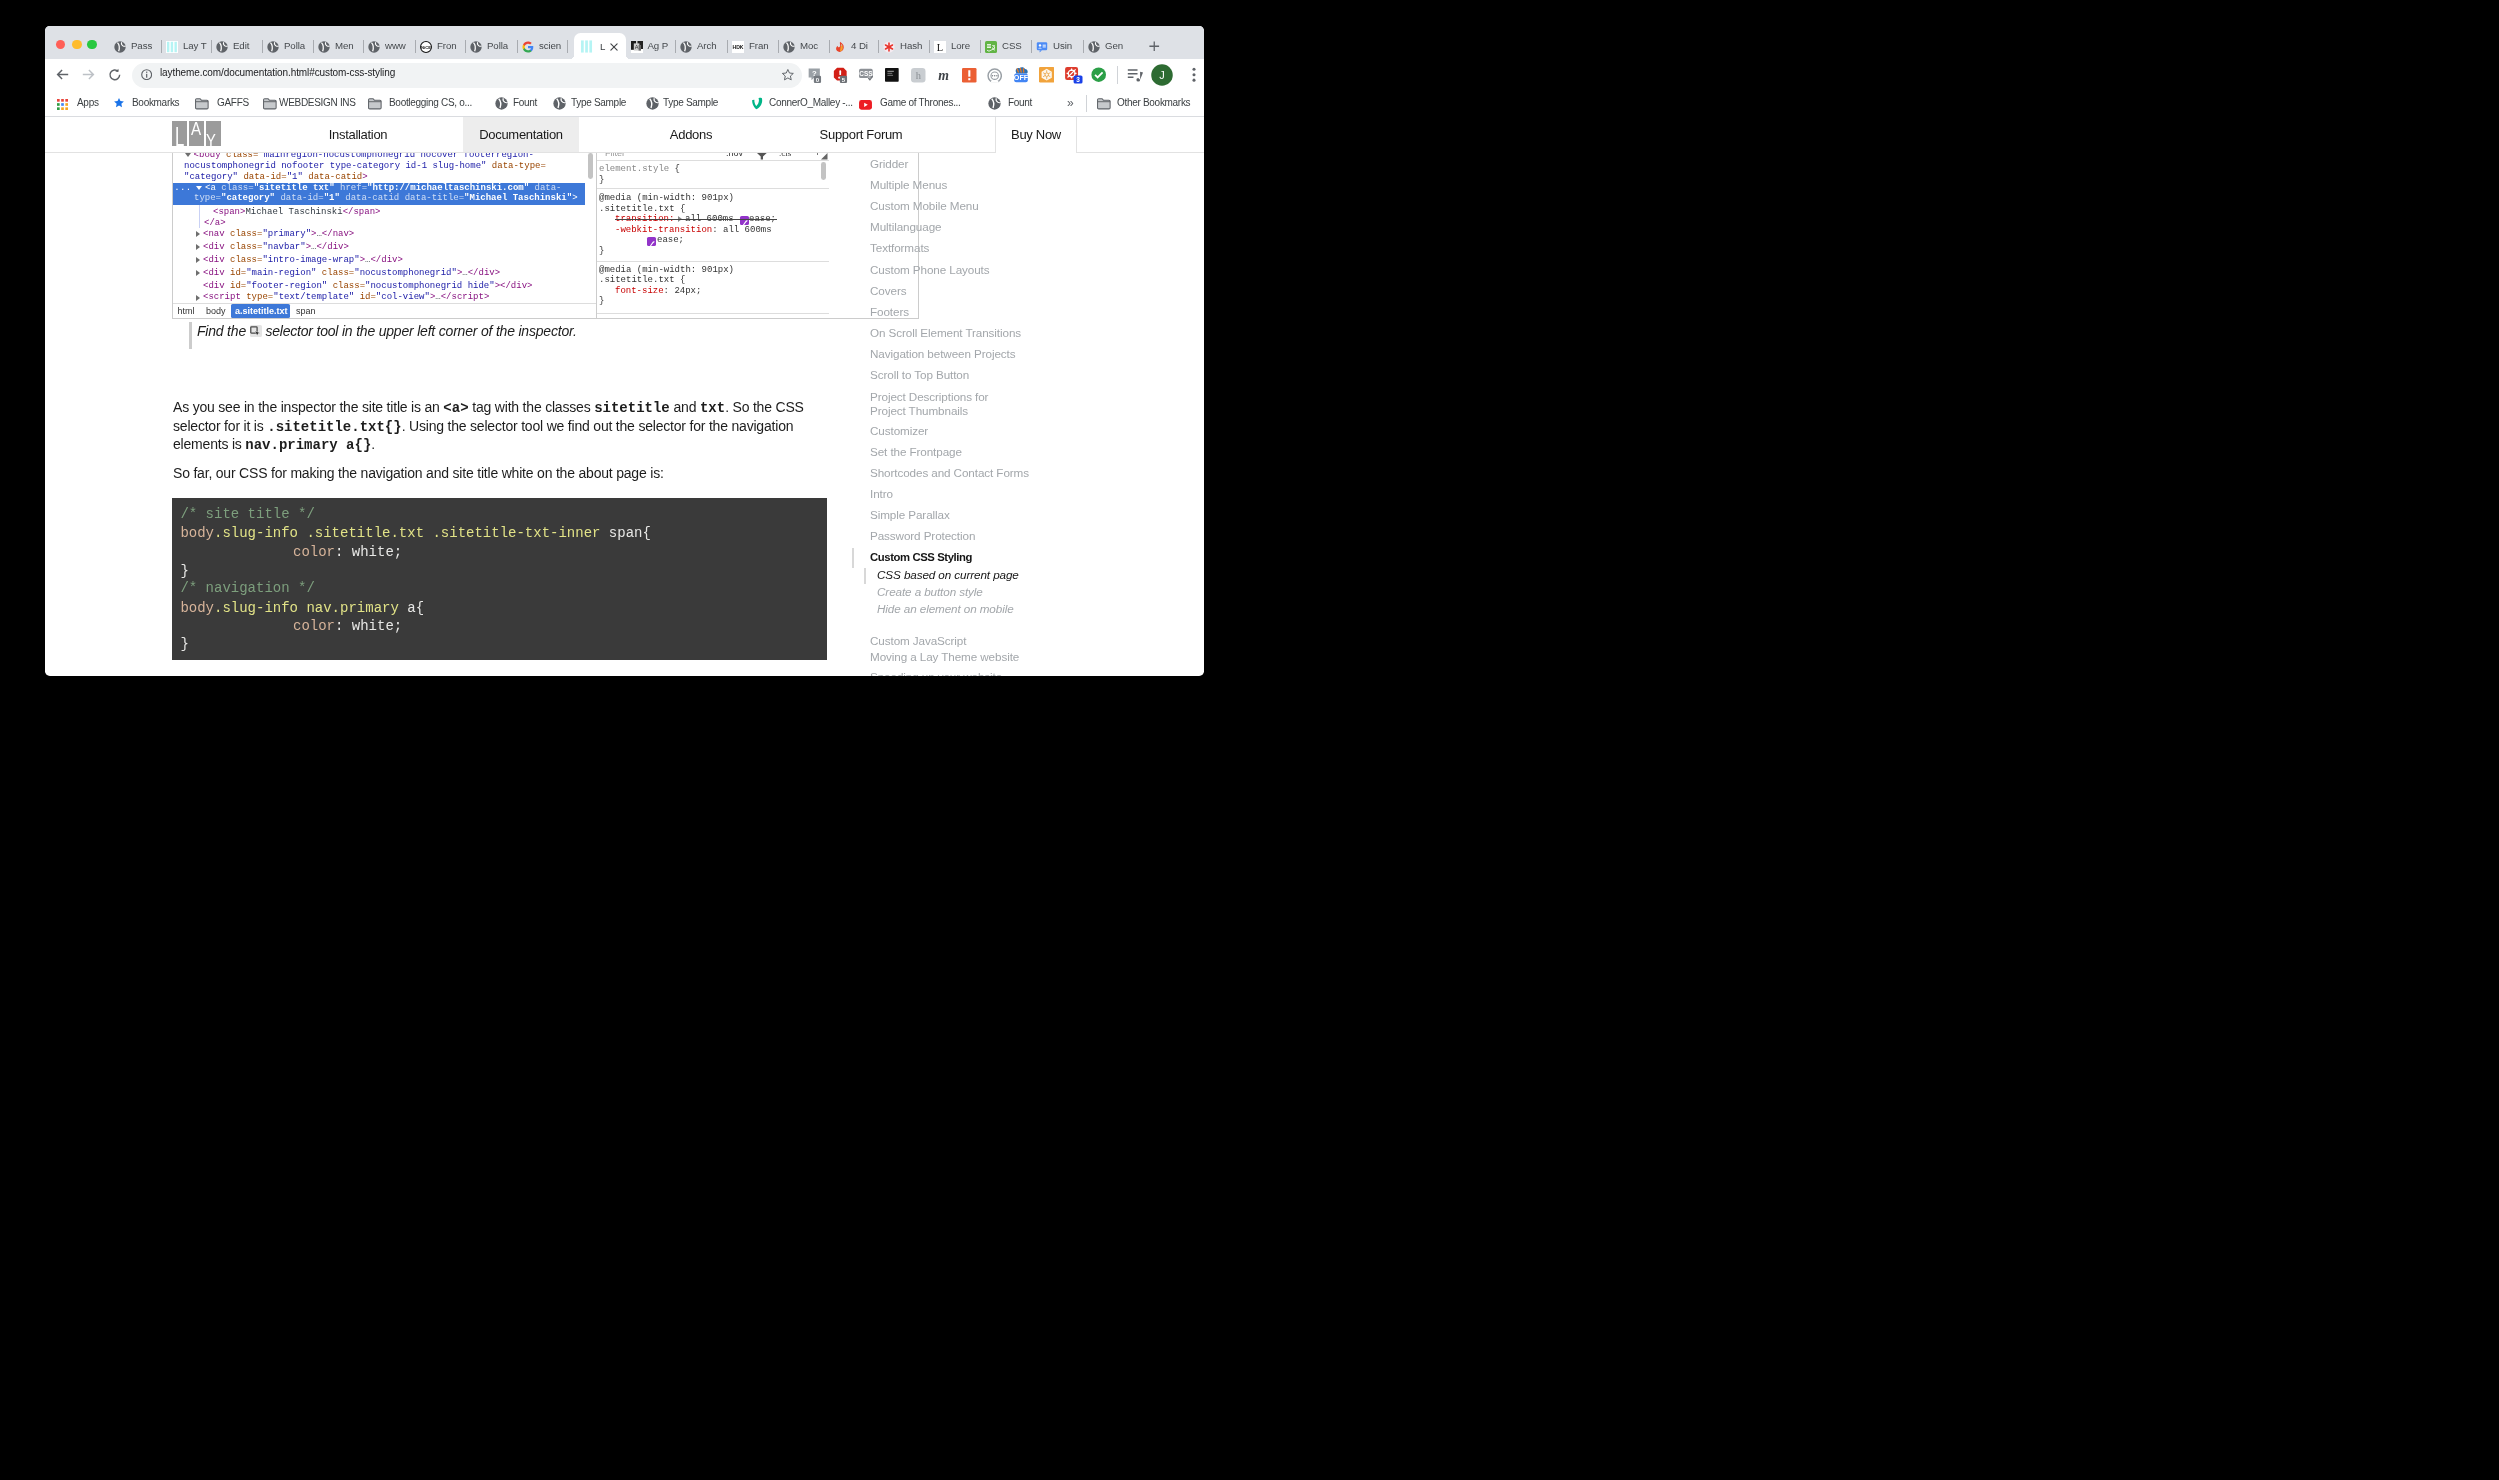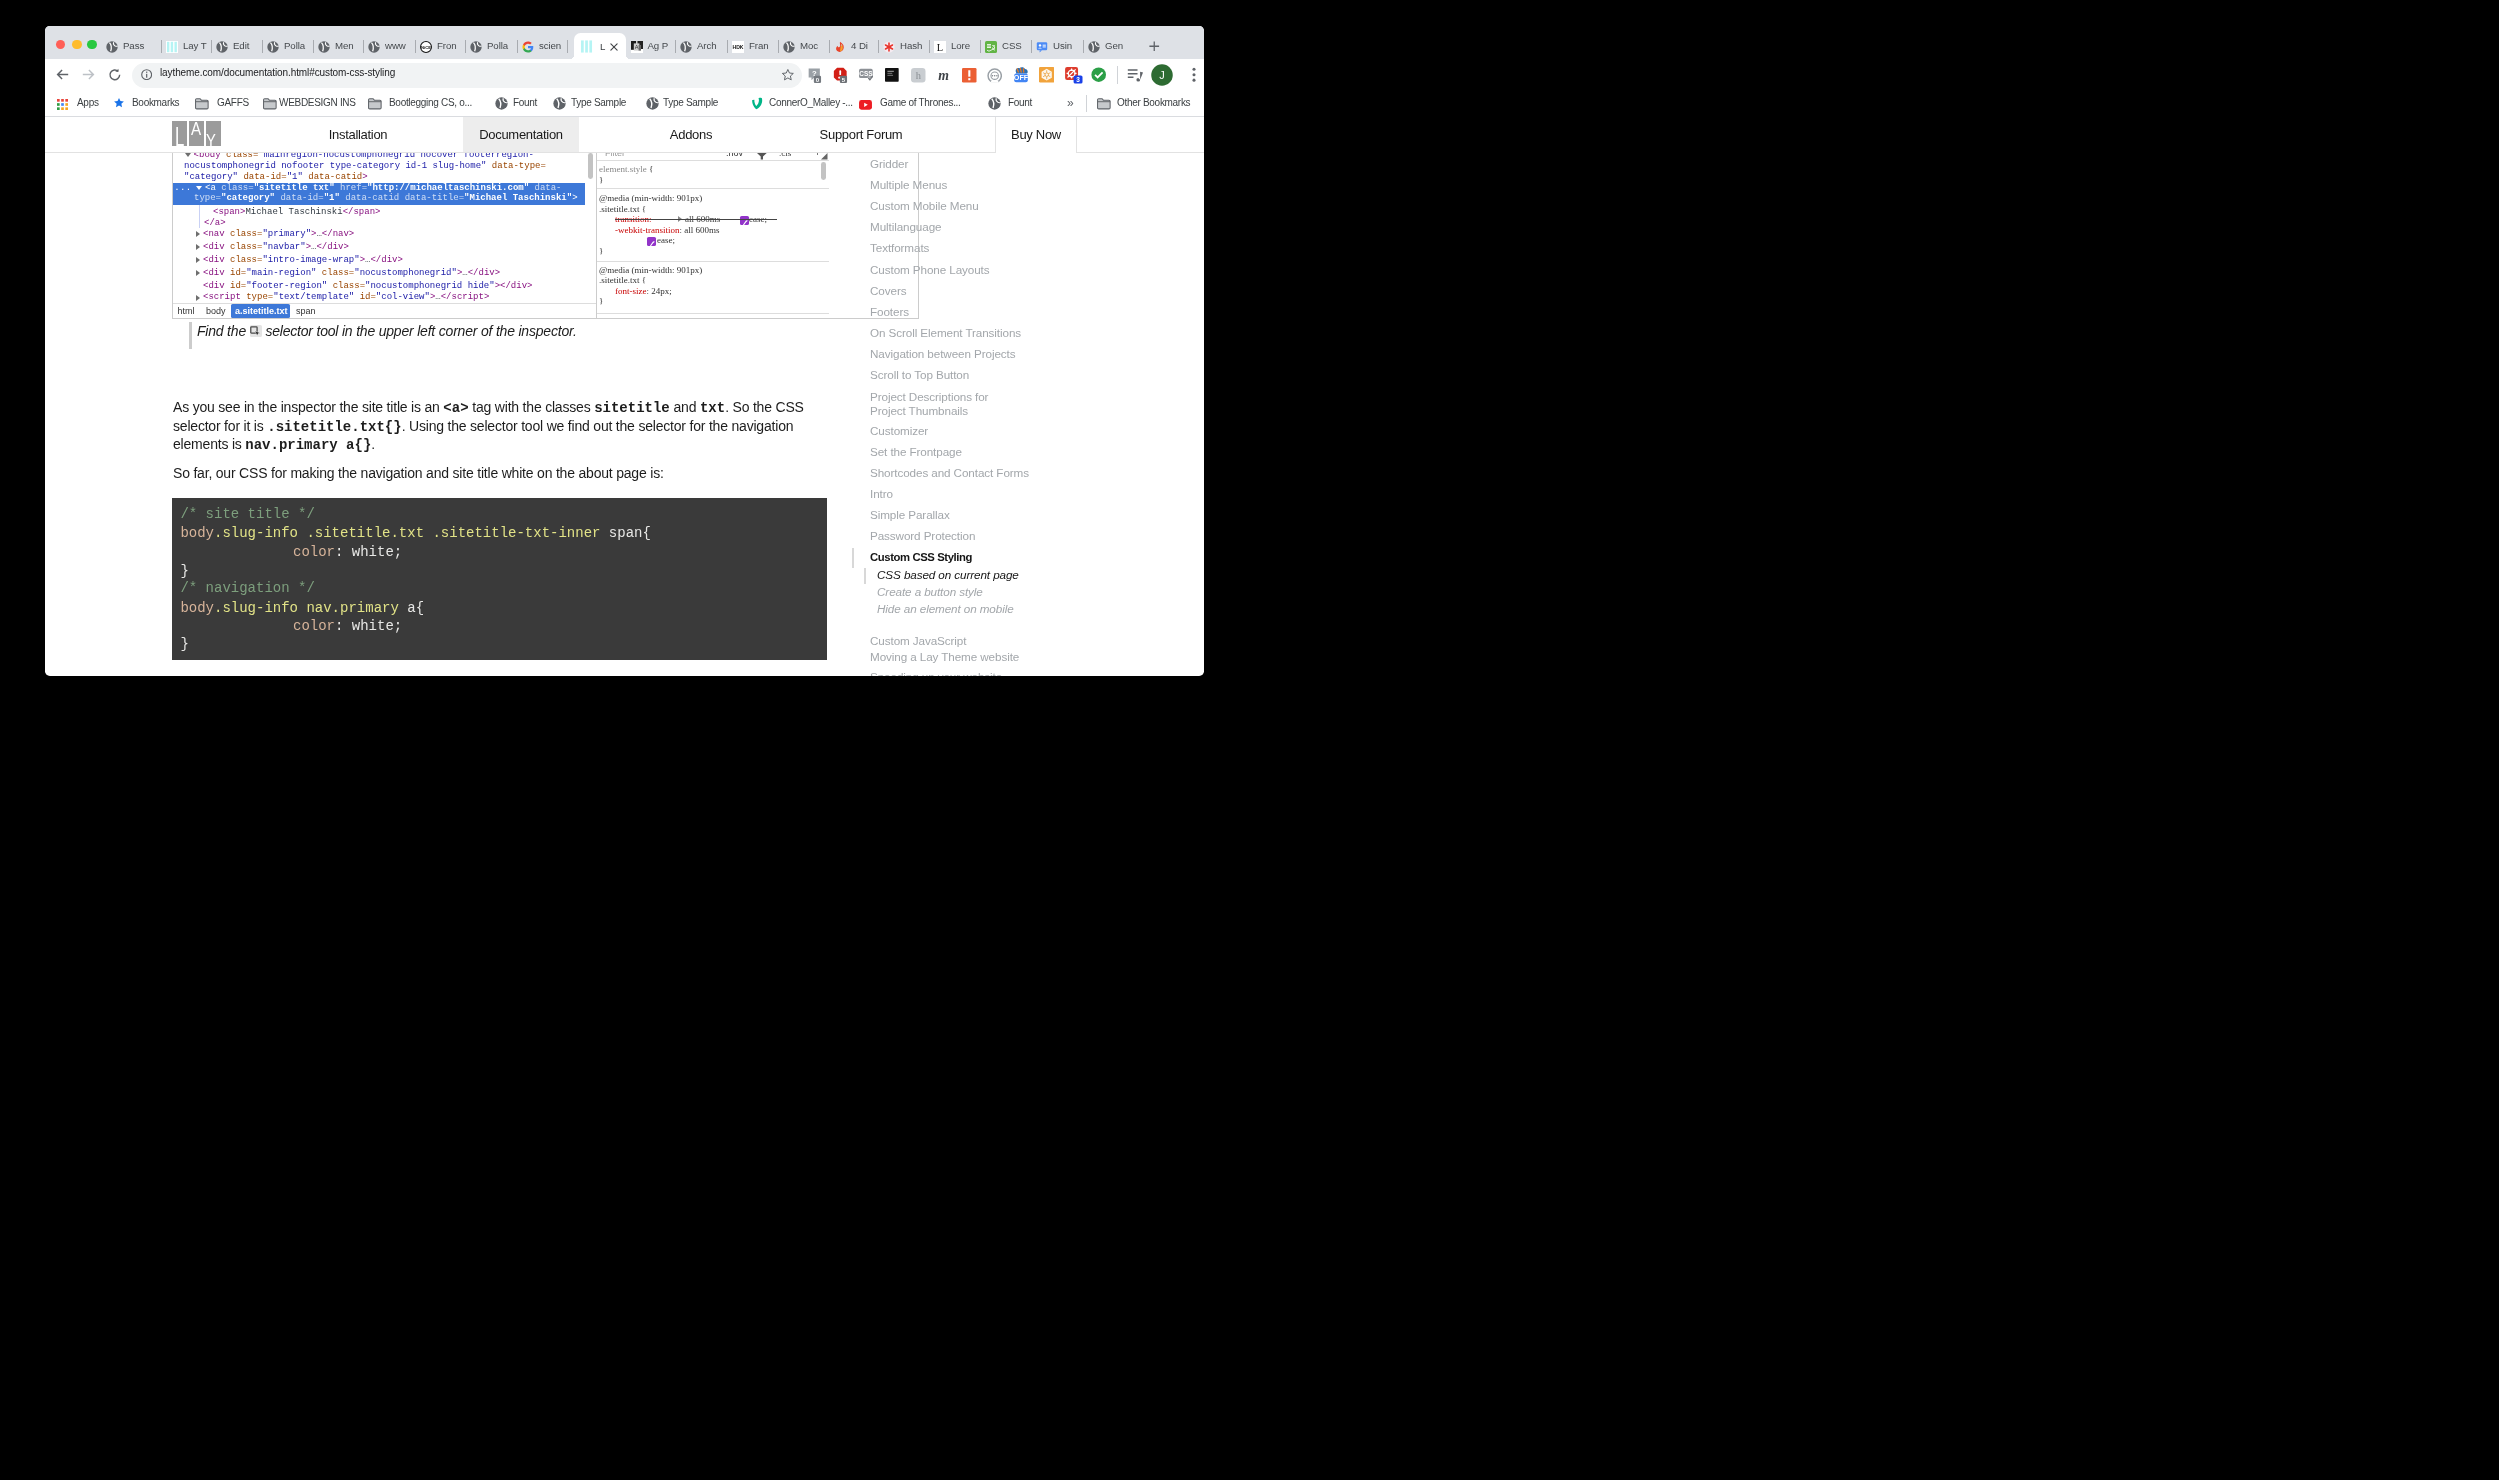--- a/index.html
+++ b/index.html
@@ -31,21 +31,21 @@
 .dt{position:absolute;white-space:pre;font-family:"Liberation Mono",monospace;font-size:9px;line-height:10.7px;color:#303942;}
 .t{color:#881280;} .at{color:#994500;} .v{color:#1a1aa6;} .gy{color:#5f6368;}
 .selline{color:#fff;}
 .selline .t,.selline .v,.selline .gy{color:#fff;}
 .selline .at{color:rgba(255,255,255,.75);}
 .selline .v{font-weight:bold;}
 .arr{position:absolute;width:0;height:0;}
 .arrd{border-left:3.4px solid transparent;border-right:3.4px solid transparent;border-top:4.7px solid #6e6e6e;}
 .arrr{border-top:3.4px solid transparent;border-bottom:3.4px solid transparent;border-left:4.7px solid #6e6e6e;}
 
-.st{position:absolute;white-space:pre;font-family:Liberation Serif, serif;font-size:9px;line-height:10.5px;color:#333;}
+.st{position:absolute;white-space:pre;font-family:Liberation Mono, monospace;font-size:9px;line-height:10.5px;color:#333;}
 .red{color:#c80000;}
 
 .para{position:absolute;left:128px;font-size:14px;letter-spacing:-0.2px;line-height:17.5px;color:#1d1d1d;}
 .para code{font-family:"Liberation Mono",monospace;font-size:14px;letter-spacing:0;}
 
 #codeblock{position:absolute;left:127px;top:472px;width:655px;height:162px;background:#3a3a3a;}
 .cl{position:absolute;left:8.4px;white-space:pre;font-family:"Liberation Mono",monospace;font-size:14px;letter-spacing:0;line-height:18.6px;color:#e8e8e6;}
 .cm{color:#7d9f7d;} .tn{color:#d7b49a;} .cs{color:#e2e387;}
 
 .sb{position:absolute;left:825px;font-size:11.7px;letter-spacing:-0.1px;color:#a3a7ab;white-space:nowrap;line-height:14px;}
@@ -75,21 +75,21 @@
       <div class="tabsep" style="left:784px"></div>
       <div class="tabsep" style="left:833px"></div>
       <div class="tabsep" style="left:884px"></div>
       <div class="tabsep" style="left:935px"></div>
       <div class="tabsep" style="left:986px"></div>
       <div class="tabsep" style="left:1038px"></div>
 <div id="activetab"></div>
       <div class="abs" style="left:525px;top:29px;width:4px;height:4px;background:radial-gradient(circle at 0 0, #dee1e6 4px, #fff 4.2px)"></div>
       <div class="abs" style="left:581px;top:29px;width:4px;height:4px;background:radial-gradient(circle at 100% 0, #dee1e6 4px, #fff 4.2px)"></div>
 
-<div class="tab" style="left:56px;width:50px">
+<div class="tab" style="left:64px;width:50px">
         <span class="fav"><svg width="12" height="12" viewBox="0 0 16 16">
             <circle cx="8" cy="8" r="7.6" fill="#5f6368"></circle>
             <path d="M4.6 2.2 Q8.6 6.4 6.2 13.6" stroke="#fff" stroke-width="1.7" fill="none"></path>
             <path d="M10.2 1.6 Q9 4.8 12.2 6.6 Q14.2 7.6 15.4 6.6" stroke="#fff" stroke-width="1.4" fill="none"></path>
           </svg></span>
         <span class="lbl">Pass</span>
       </div>
 <div class="tab" style="left:116px;width:50px">
         <span class="fav"><svg width="12" height="12" viewBox="0 0 15 15">
             <rect x="0" y="0" width="15" height="15" fill="#fff"></rect>

